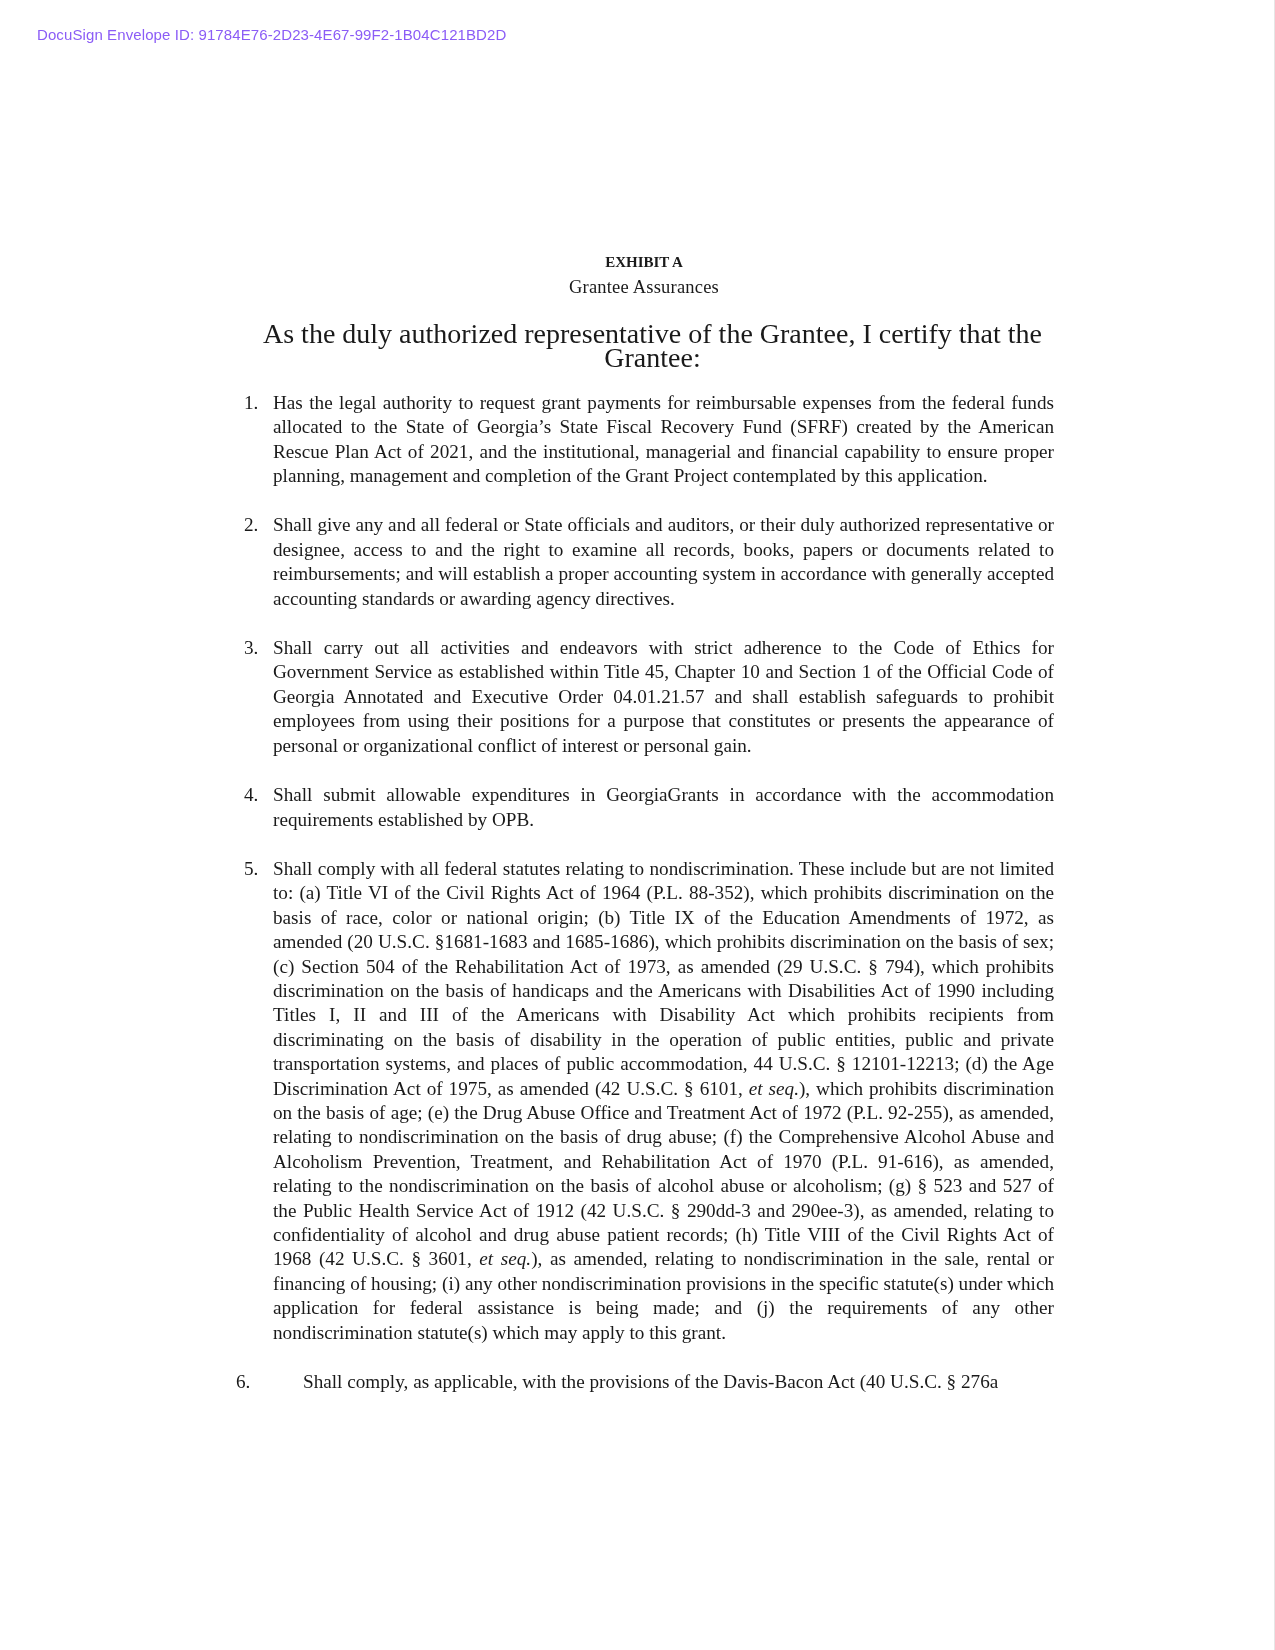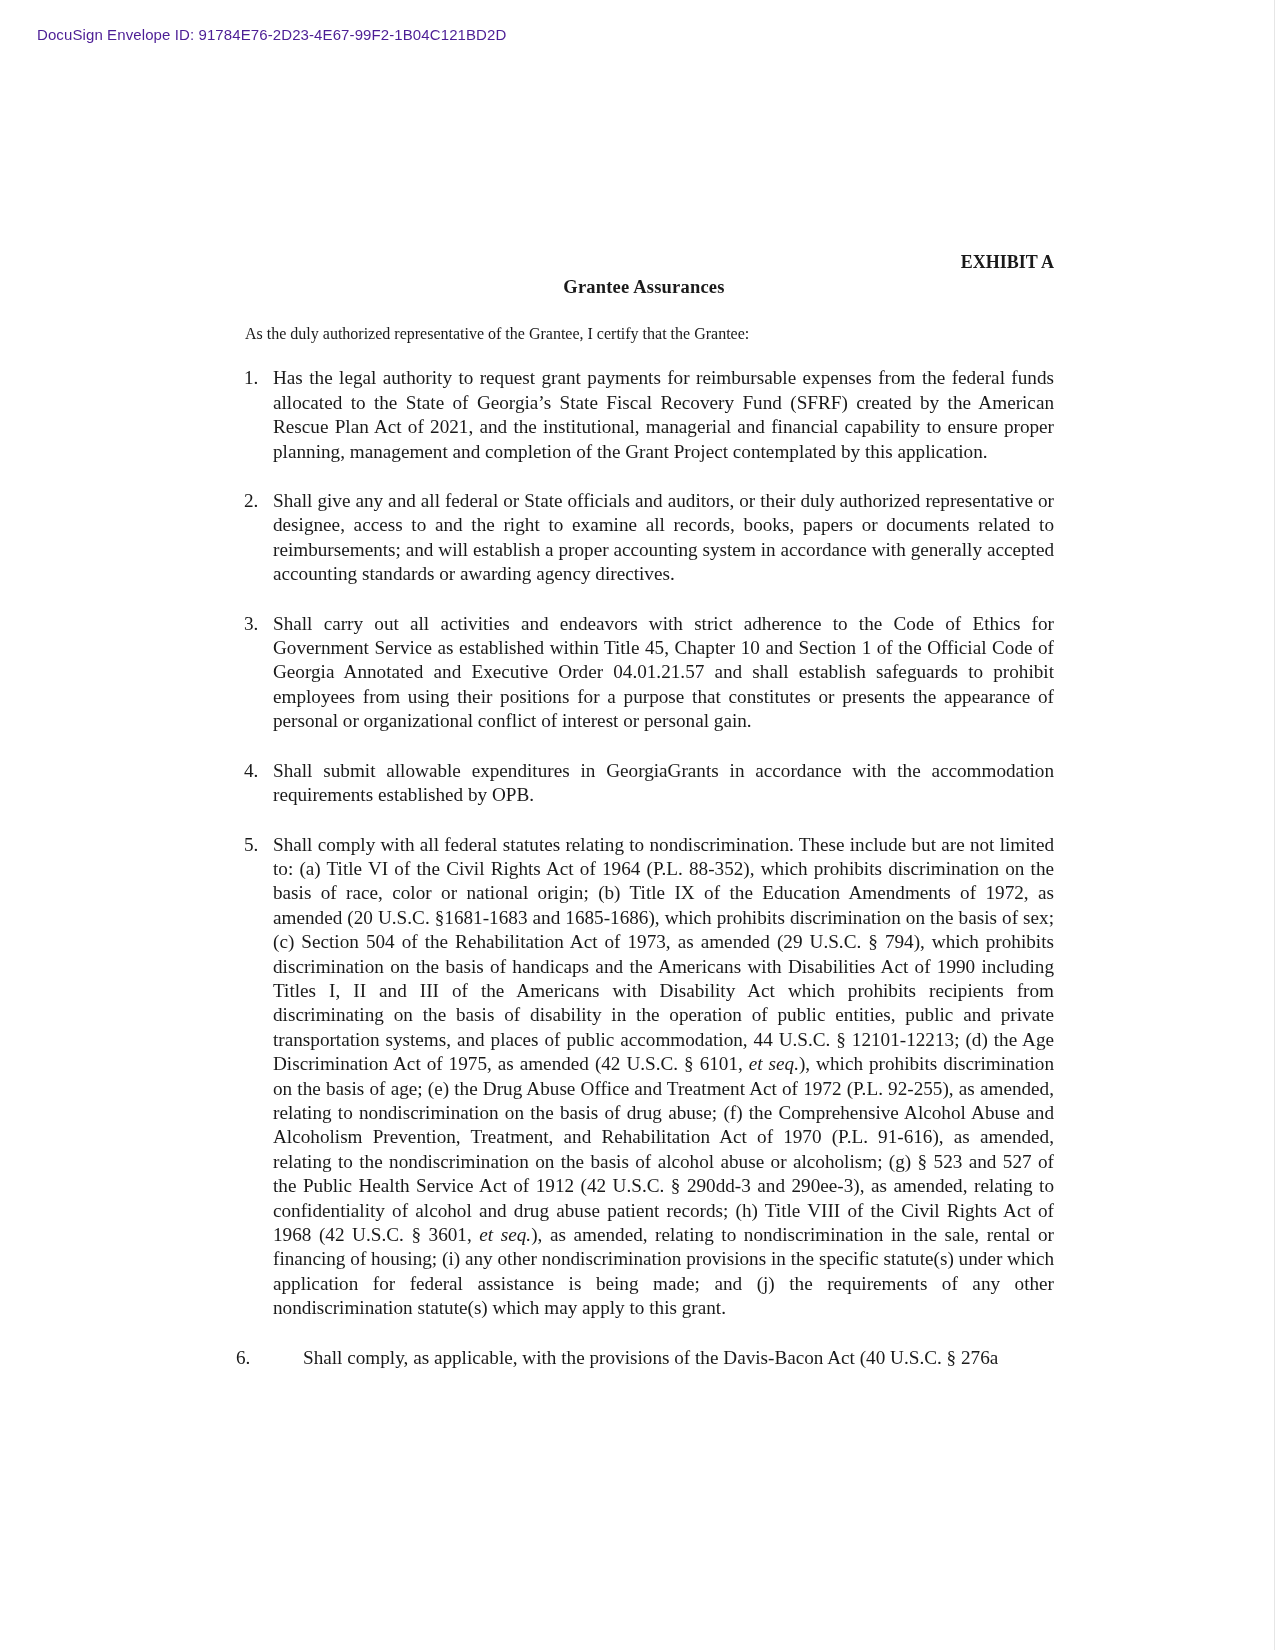--- a/index.html
+++ b/index.html
@@ -13,51 +13,52 @@
       position: relative;
       overflow: hidden;
       color: #1a1a1a;
     }
     .envelope-id {
       position: absolute;
       left: 37px;
       top: 26px;
       font-family: "Liberation Sans", sans-serif;
       font-size: 15px;
-      color: #4c1d95;
+      color: #8b5cf6;
       letter-spacing: 0.1px;
     }
     .doc {
       position: absolute;
       left: 244px;
       top: 250px;
       width: 810px;
       font-family: "Liberation Serif", serif;
       font-size: 19.2px;
       line-height: 24.4px;
     }
     .title {
-      text-align: right;
+      text-align: center;
       font-weight: bold;
-      font-size: 18px;
+      font-size: 15px;
       line-height: 25px;
       margin-left: -10px;
     }
     .subtitle {
       text-align: center;
-      font-weight: bold;
+      font-weight: normal;
       font-size: 18.5px;
       line-height: 25px;
       margin-left: -10px;
       letter-spacing: 0.2px;
     }
     .intro {
       margin-top: 22px;
-      margin-left: 1px;
-      font-size: 16px;
+      margin-left: 7px;
+      font-size: 28px;
+      text-align: center;
     }
     .items {
       margin-top: 20px;
     }
     .item {
       display: flex;
       align-items: flex-start;
       margin-bottom: 25px;
     }
     .item-num {

